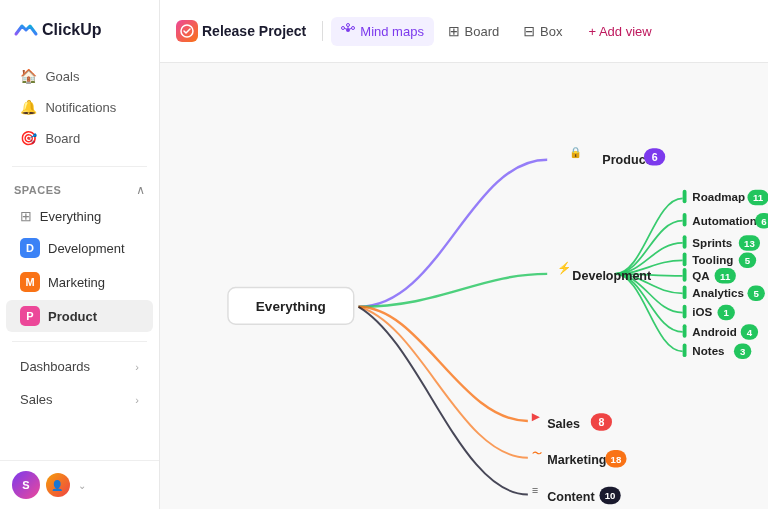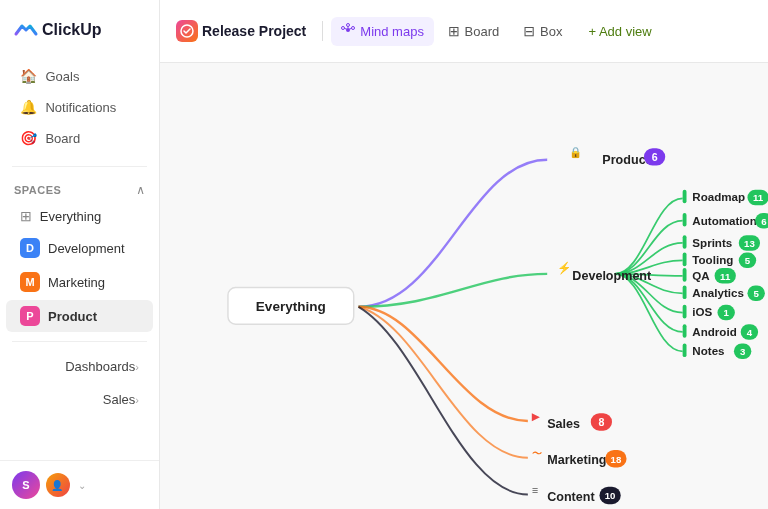--- a/index.html
+++ b/index.html
@@ -85,21 +85,21 @@
       justify-content: center;
       font-size: 11px;
       font-weight: 700;
       color: #fff;
       flex-shrink: 0;
     }
 
     .sidebar-section {
       display: flex;
       align-items: center;
-      justify-content: flex-end;
+      justify-content: space-between;
       padding: 8px 14px;
       cursor: pointer;
       font-size: 13px;
       color: #444;
       margin: 1px 6px;
       border-radius: 6px;
     }
     .section-chevron { font-size: 11px; color: #aaa; }
 
     .sidebar-footer {
@@ -189,21 +189,21 @@
       white-space: nowrap;
     }
     .topbar-tab.active { color: #7c3aed; background: #f3f0ff; }
     .tab-icon { font-size: 14px; }
     .add-view-btn {
       display: flex;
       align-items: center;
       gap: 4px;
       padding: 5px 8px;
       font-size: 13px;
-      color: #4d7c0f;
+      color: #be185d;
       cursor: pointer;
       border-radius: 6px;
       margin-left: 4px;
     }
 
     
     .mindmap-canvas {
       flex: 1;
       position: relative;
       overflow: hidden;

